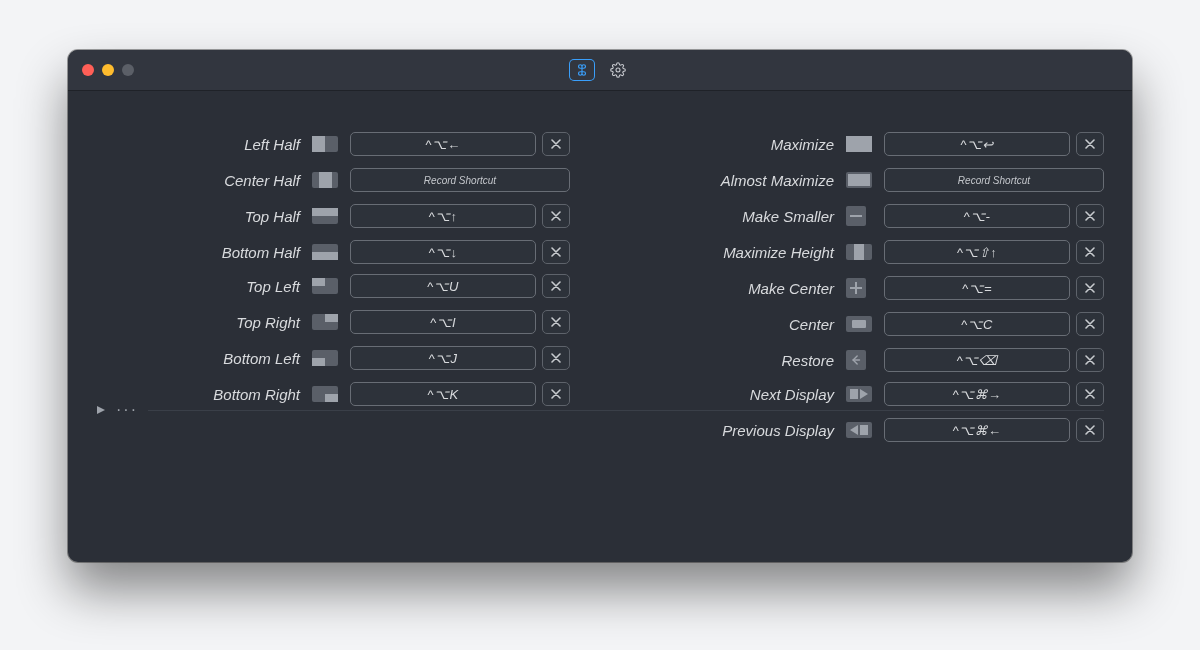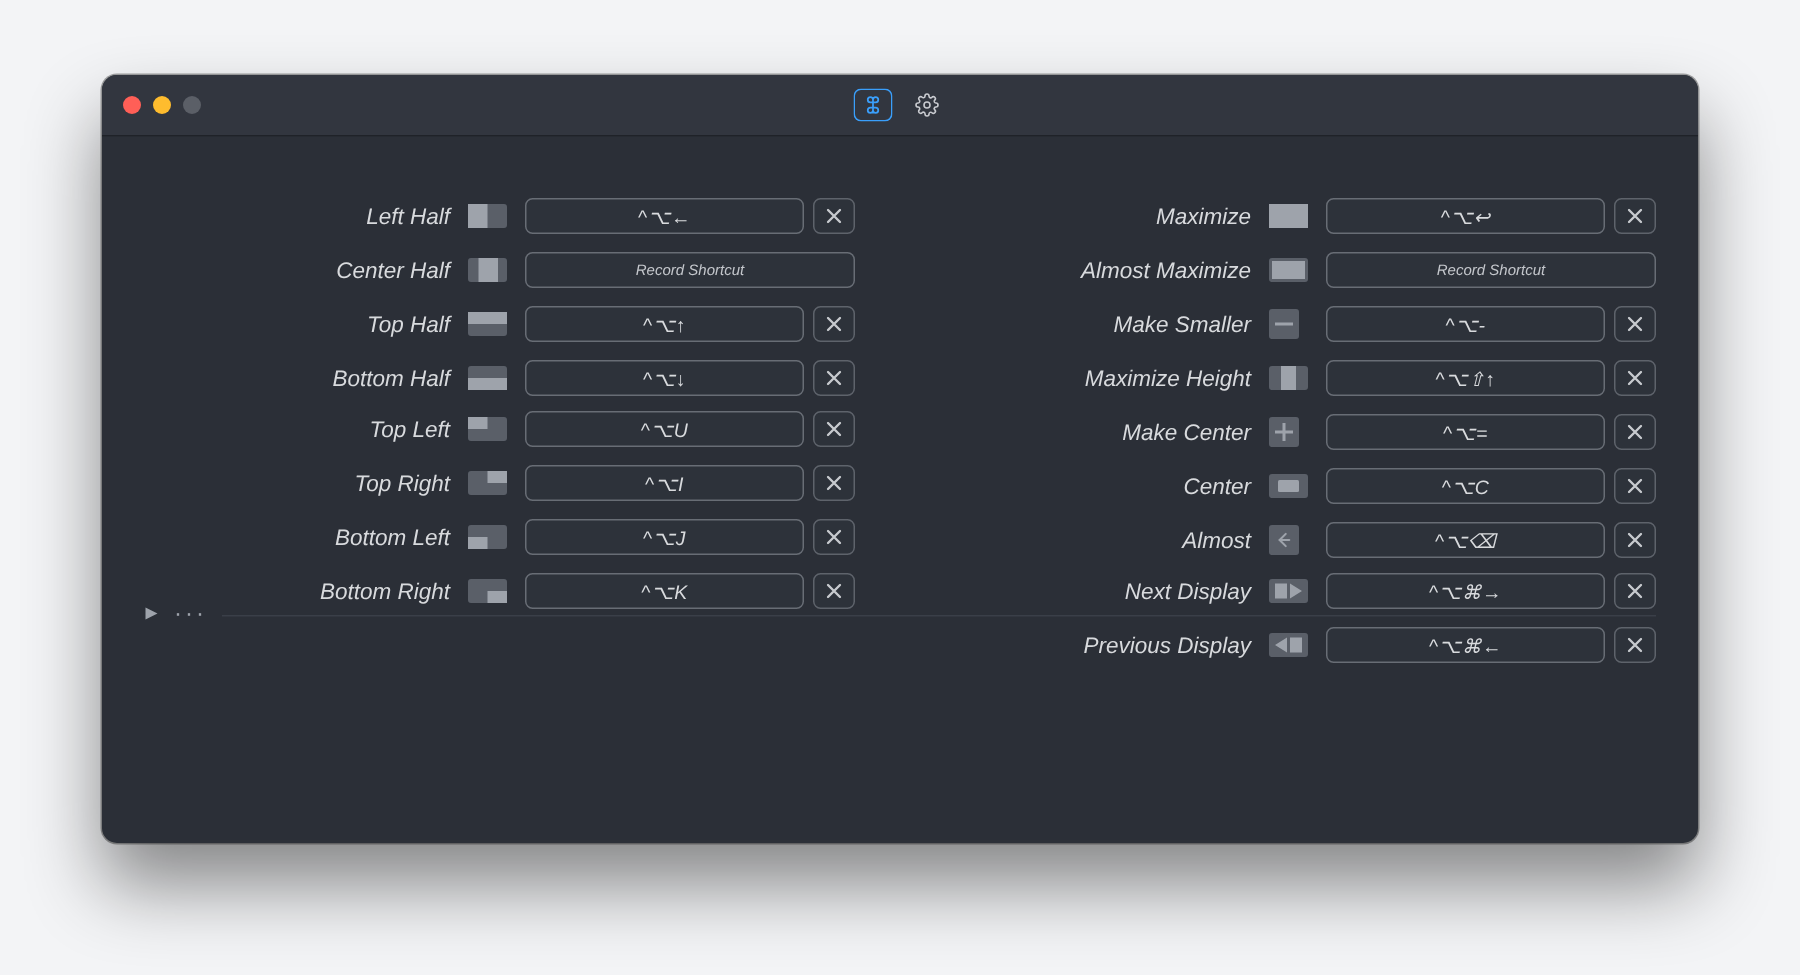--- a/index.html
+++ b/index.html
@@ -280,21 +280,21 @@
                 <div class="field">
                   <div class="pill">^⌥C</div>
                   <div class="xbtn">
                     <svg width="10" height="10" viewBox="0 0 10 10" stroke="currentColor" stroke-width="1.6" stroke-linecap="round">
                       <path d="M1 1L9 9M9 1L1 9"></path>
                     </svg>
                   </div>
                 </div>
               </div>
               <div class="row">
-                <div class="lbl">Almost</div>
+                <div class="lbl">Restore</div>
                 <div class="ic restore square">
                   <svg width="14" height="14" viewBox="0 0 24 24" fill="none" stroke="currentColor" stroke-width="2.4" stroke-linecap="round" stroke-linejoin="round">
                     <path d="M14 5l-7 7 7 7"></path>
                     <path d="M7 12h11"></path>
                   </svg>
                 </div>
                 <div class="field">
                   <div class="pill">^⌥⌫</div>
                   <div class="xbtn">
                     <svg width="10" height="10" viewBox="0 0 10 10" stroke="currentColor" stroke-width="1.6" stroke-linecap="round">

